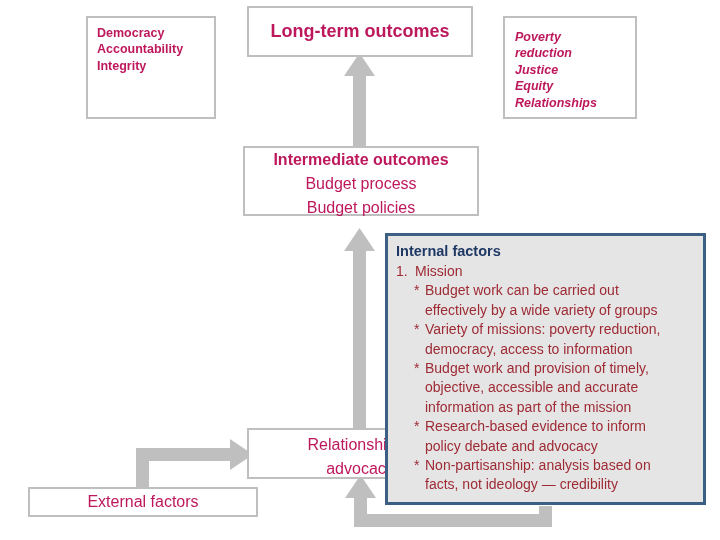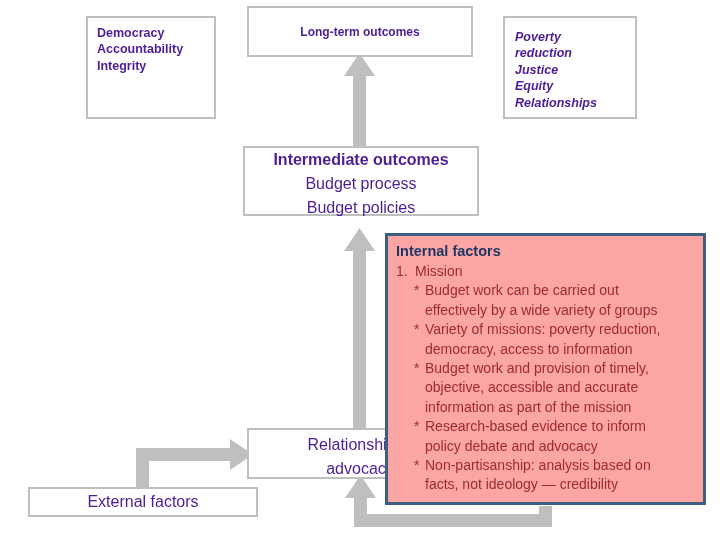--- a/index.html
+++ b/index.html
@@ -17,21 +17,21 @@
     background: #ffffff;
     overflow: hidden;
   }
 
   
   .fbox {
     position: absolute;
     box-sizing: border-box;
     border: 2px solid #bfbfbf;
     background: #ffffff;
-    color: #4c1d95;
+    color: #be185d;
   }
   .fbox .line {
     white-space: pre;
   }
 
   .box-left-list {
     left: 86px;
     top: 16px;
     width: 130px;
     height: 103px;
@@ -40,21 +40,21 @@
     line-height: 16.4px;
     font-weight: bold;
     text-align: left;
   }
 
   .box-longterm {
     left: 247px;
     top: 6px;
     width: 226px;
     height: 51px;
-    font-size: 12px;
+    font-size: 18px;
     font-weight: bold;
     display: flex;
     align-items: center;
     justify-content: center;
   }
 
   .box-right-list {
     left: 503px;
     top: 16px;
     width: 134px;
@@ -111,21 +111,21 @@
 
   
   .panel-internal {
     position: absolute;
     left: 385px;
     top: 233px;
     width: 321px;
     height: 272px;
     box-sizing: border-box;
     border: 3px solid #3b6084;
-    background: #fca5a5;
+    background: #e5e5e5;
     padding: 6px 6px 0 8px;
   }
   .panel-title {
     color: #1f3864;
     font-weight: bold;
     font-size: 14.5px;
     line-height: 19px;
     margin-bottom: 1px;
   }
   .panel-list {

